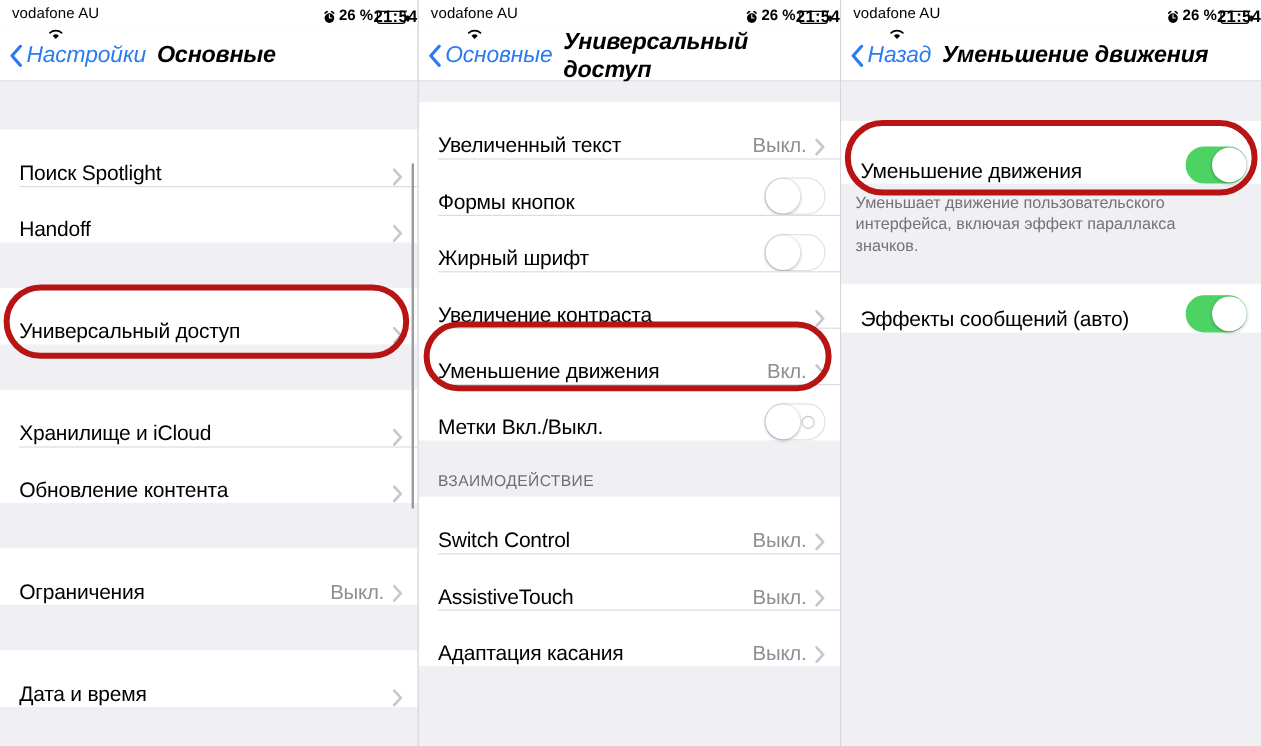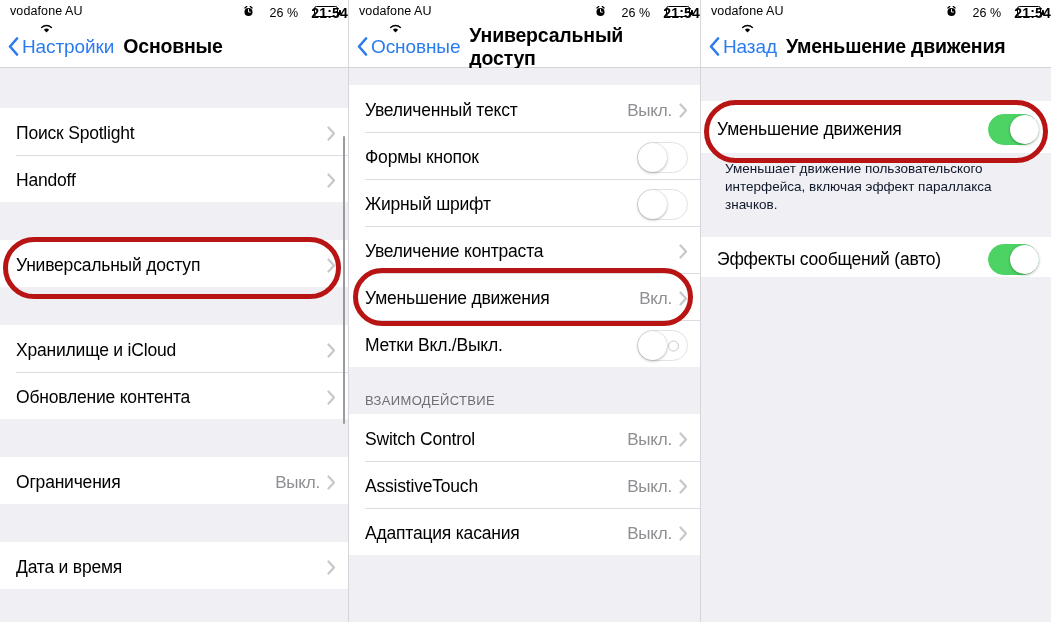--- a/index.html
+++ b/index.html
@@ -39,56 +39,58 @@
   .dot.hollow { background:transparent; border:1px solid #000; width:6px; height:6px; }
   .carrier { font-size:12.5px; letter-spacing:.1px; }
   .wifi { width:13px; height:11px; position:relative; display:inline-block; }
   .wifi svg { display:block; }
   .sb-time {
     position:absolute; left:0; right:0; text-align:right;
     font-size:14px; font-weight:bold; letter-spacing:.2px;
     pointer-events:none;
   }
   .sb-right {
-    margin-left:auto; display:flex; align-items:flex-start; gap:16px;
+    margin-left:auto; display:flex; align-items:flex-end; gap:3px;
     font-size:12.5px;
+    font-weight:bold;
   }
   .alarm { width:11px; height:11px; }
   .battery {
     width:24px; height:11px; border:1.3px solid #000; border-radius:2.5px;
     position:relative; padding:1.2px;
   }
   .battery:after{
     content:""; position:absolute; right:-3.5px; top:3px;
     width:2px; height:5px; background:#000; border-radius:0 1px 1px 0;
   }
   .battery-fill { height:100%; background:#000; border-radius:1px; }
 
   
   .navbar {
     height:42px;
     background:#fff;
     display:flex; align-items:center;
     padding:0 8px;
     border-bottom:1px solid #d2d2d6;
+    font-style:italic;
   }
   .nav-back { display:flex; align-items:center; color:#0a7cff; cursor:pointer; }
   .chev-back {
     width:11px; height:19px; margin-right:3px; flex:0 0 auto;
   }
   .nav-back-label { font-size:19px; color:#2b7bf0; letter-spacing:-.1px; }
   .nav-title { font-size:19.5px; font-weight:bold; color:#000; margin-left:9px; letter-spacing:-.2px; }
 
   
   .content { position:relative; height:calc(622px - 68px); background:#EFEFF4; }
   .gap { background:#EFEFF4; }
   .group { background:#fff; }
   .row {
     position:relative;
-    display:flex; align-items:center;
+    display:flex; align-items:flex-end;
     height:47px;
     background:#fff;
     padding:4px 12px 0 16px;
   }
   .row + .row:before {
     content:""; position:absolute; left:16px; right:0; top:0;
     height:1px; background:#dcdce0;
   }
   .row-label { font-size:17.5px; color:#000; letter-spacing:-.2px; }
   .row-right { margin-left:auto; display:flex; align-items:center; gap:7px; }
@@ -98,23 +100,23 @@
   }
   .chev path { stroke:#c7c7cc; stroke-width:2.2; fill:none; stroke-linecap:round; stroke-linejoin:round; }
 
   .section-header {
     font-size:13px; color:#6d6d72;
     letter-spacing:.35px;
     padding:26px 0 6px 16px;
     background:#EFEFF4;
   }
   .footnote {
-    font-size:13.5px; color:#0f172a;
+    font-size:13.5px; color:#737373;
     line-height:1.32;
-    padding:7px 18px 12px 24px;
+    padding:7px 18px 12px 12px;
     background:#EFEFF4;
   }
 
   
   .toggle {
     width:51px; height:31px; border-radius:16px;
     position:relative; flex:0 0 auto;
     background:#fff;
     border:1px solid #e2e2e5;
   }

